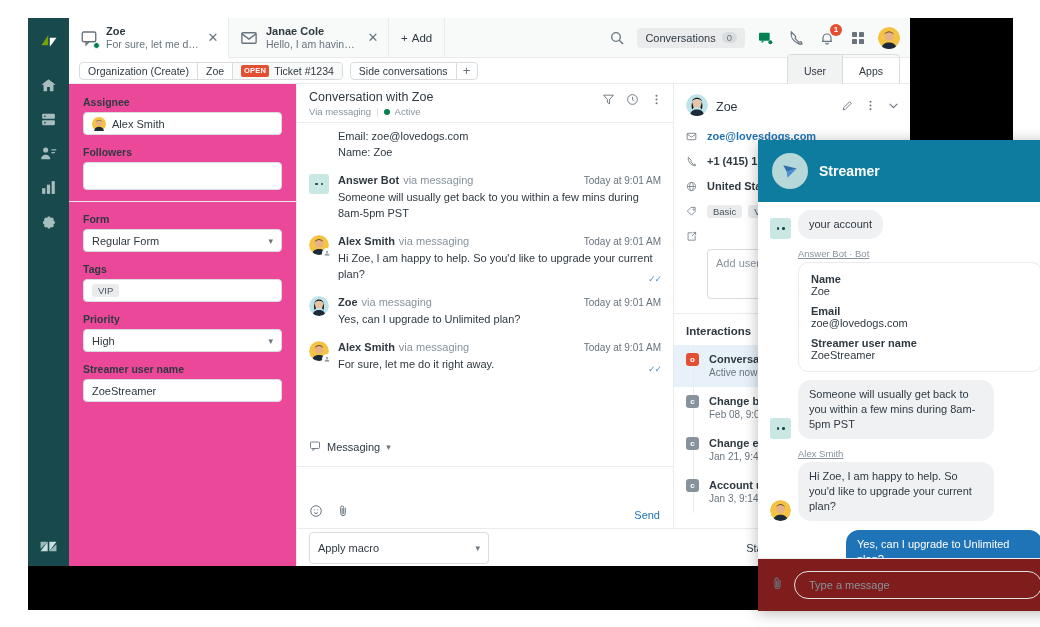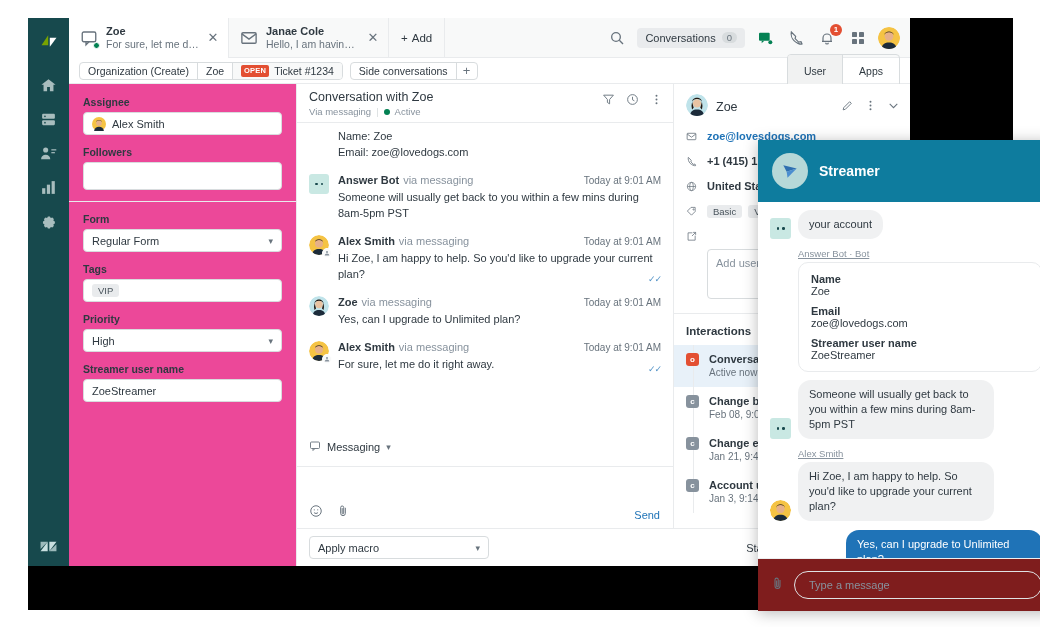--- a/index.html
+++ b/index.html
@@ -155,21 +155,21 @@
     align-items:center; color:#68737d;}
   #composer-tools svg{ width:14px;height:14px; cursor:pointer;}
   #send-link{ position:absolute; right:13px; bottom:7px; font-size:11px;
     color:#1f73b7; cursor:pointer; }
   
   #footer{
     position:absolute; left:269px; bottom:0; width:613px; height:38px;
     background:#ffffff; border-top:1px solid #e9ebed;
     display:flex; align-items:center; padding:0 12px;
   }
-  #macro{ width:180px; height:23px; border:1px solid #d8dcde; border-radius:4px;
+  #macro{ width:180px; height:32px; border:1px solid #d8dcde; border-radius:4px;
     display:flex;align-items:center; padding:0 8px; font-size:11px; color:#2f3941;
     cursor:pointer;}
   #footer-right{ margin-left:auto; display:flex; align-items:center; gap:0; }
   #stay{ display:flex;align-items:center;gap:6px; font-size:11px; color:#2f3941;
     padding-right:12px; cursor:pointer;}
   #submit-btn{ background:#1f73b7; color:#fff; font-size:11px; height:23px;
     border-radius:4px; padding:0 13px; display:flex;align-items:center; cursor:pointer;}
   
   #rightpanel{
     position:absolute; left:646px; top:66px; width:236px; height:482px;
@@ -475,22 +475,22 @@
         <span>
           <svg viewBox="0 0 24 24" fill="#68737d">
               <circle cx="12" cy="5" r="1.8"></circle>
               <circle cx="12" cy="12" r="1.8"></circle>
               <circle cx="12" cy="19" r="1.8"></circle>
             </svg></span>
       </div>
     </div>
 
     <div id="msgs">
+      <div class="meta-line">Email: zoe@lovedogs.com</div>
       <div class="meta-line">Name: Zoe</div>
-      <div class="meta-line">Email: zoe@lovedogs.com</div>
 
       <div class="msg">
         <div class="mav">
           <div class="bot-av">
               <i></i>
               <i></i>
             </div>
         </div>
         <div class="mbody">
           <div class="mhead">

